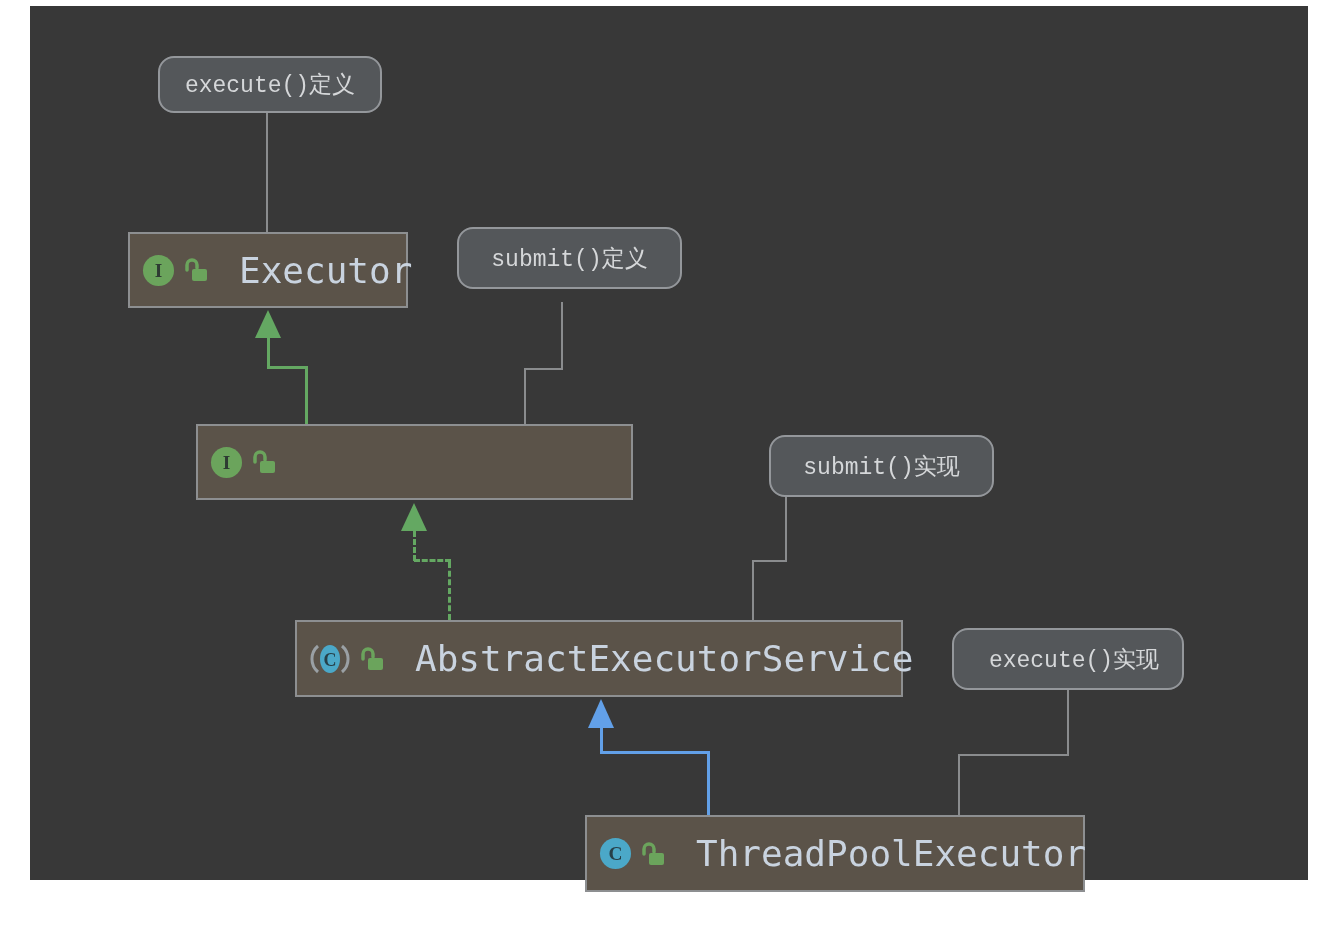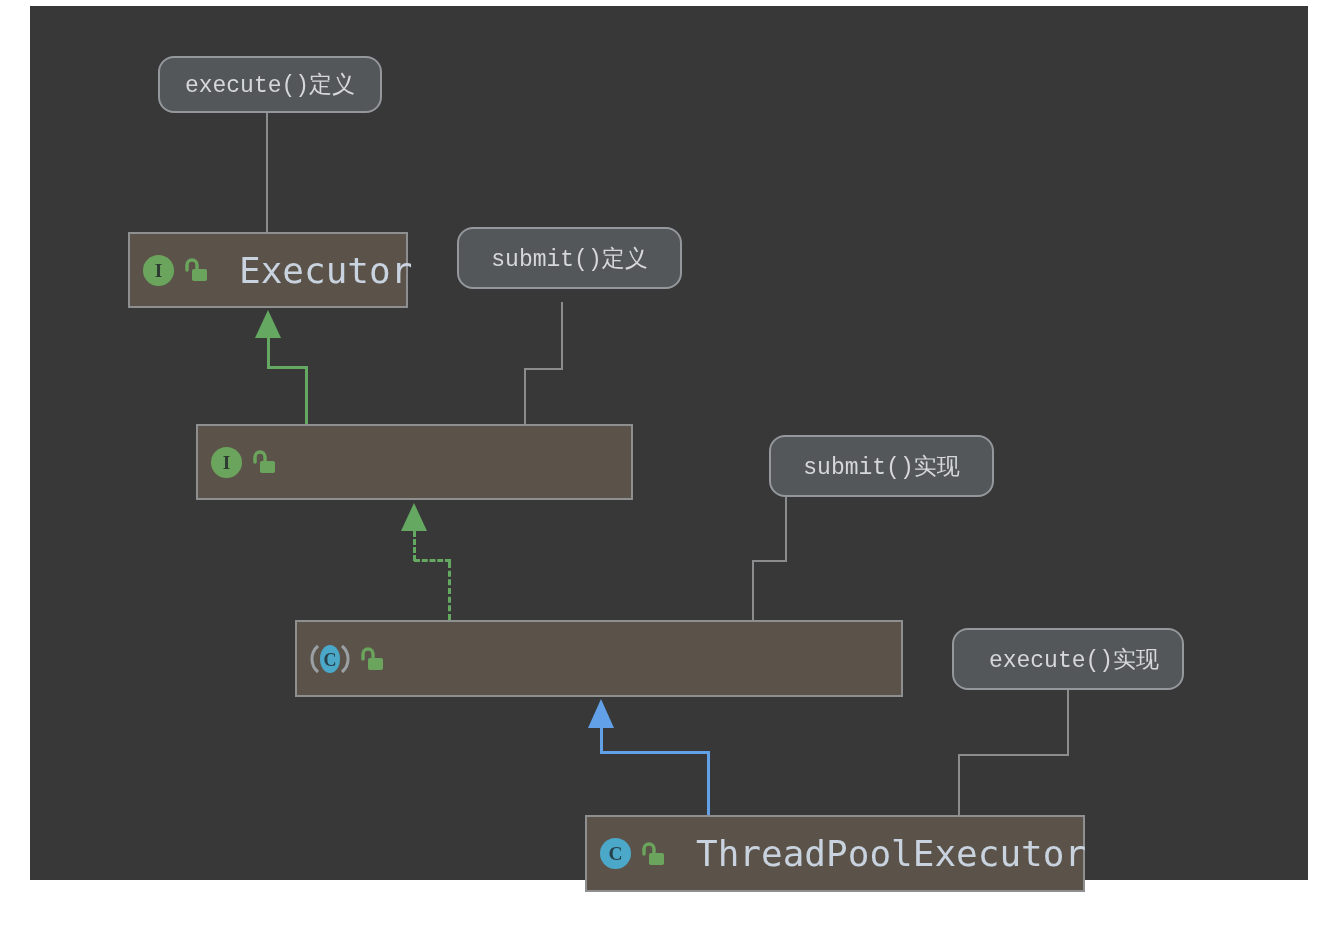--- a/index.html
+++ b/index.html
@@ -130,20 +130,21 @@
         <path class="stroke-gray" d="M9 5 a17 17 0 0 0 0 26" stroke-width="3"></path>
         <path class="stroke-gray" d="M33 5 a17 17 0 0 1 0 26" stroke-width="3"></path>
         <ellipse class="fill-blue" cx="21" cy="18" rx="10" ry="14"></ellipse>
         <text class="glyph-blue" x="21" y="25" font-size="18" text-anchor="middle">C</text>
       </svg>
       <svg width="26" height="28" viewBox="0 0 26 28">
         <path class="stroke-green" d="M4 14 v-5 a5 5 0 0 1 10 0 v3" stroke-width="3.5" stroke-linecap="round"></path>
         <rect class="fill-green" x="9" y="13" width="15" height="12" rx="2"></rect>
       </svg>
     </span>
+    <span class="label">AbstractExecutorService</span>
   </div>
 
   <div class="node" id="n-tpe">
     <span class="icons">
       <svg width="33" height="33" viewBox="0 0 34 34">
         <circle class="fill-blue" cx="17" cy="17" r="16"></circle>
         <text class="glyph-blue" x="17" y="24" font-size="20" text-anchor="middle">C</text>
       </svg>
       <svg width="26" height="28" viewBox="0 0 26 28">
         <path class="stroke-green" d="M4 14 v-5 a5 5 0 0 1 10 0 v3" stroke-width="3.5" stroke-linecap="round"></path>

